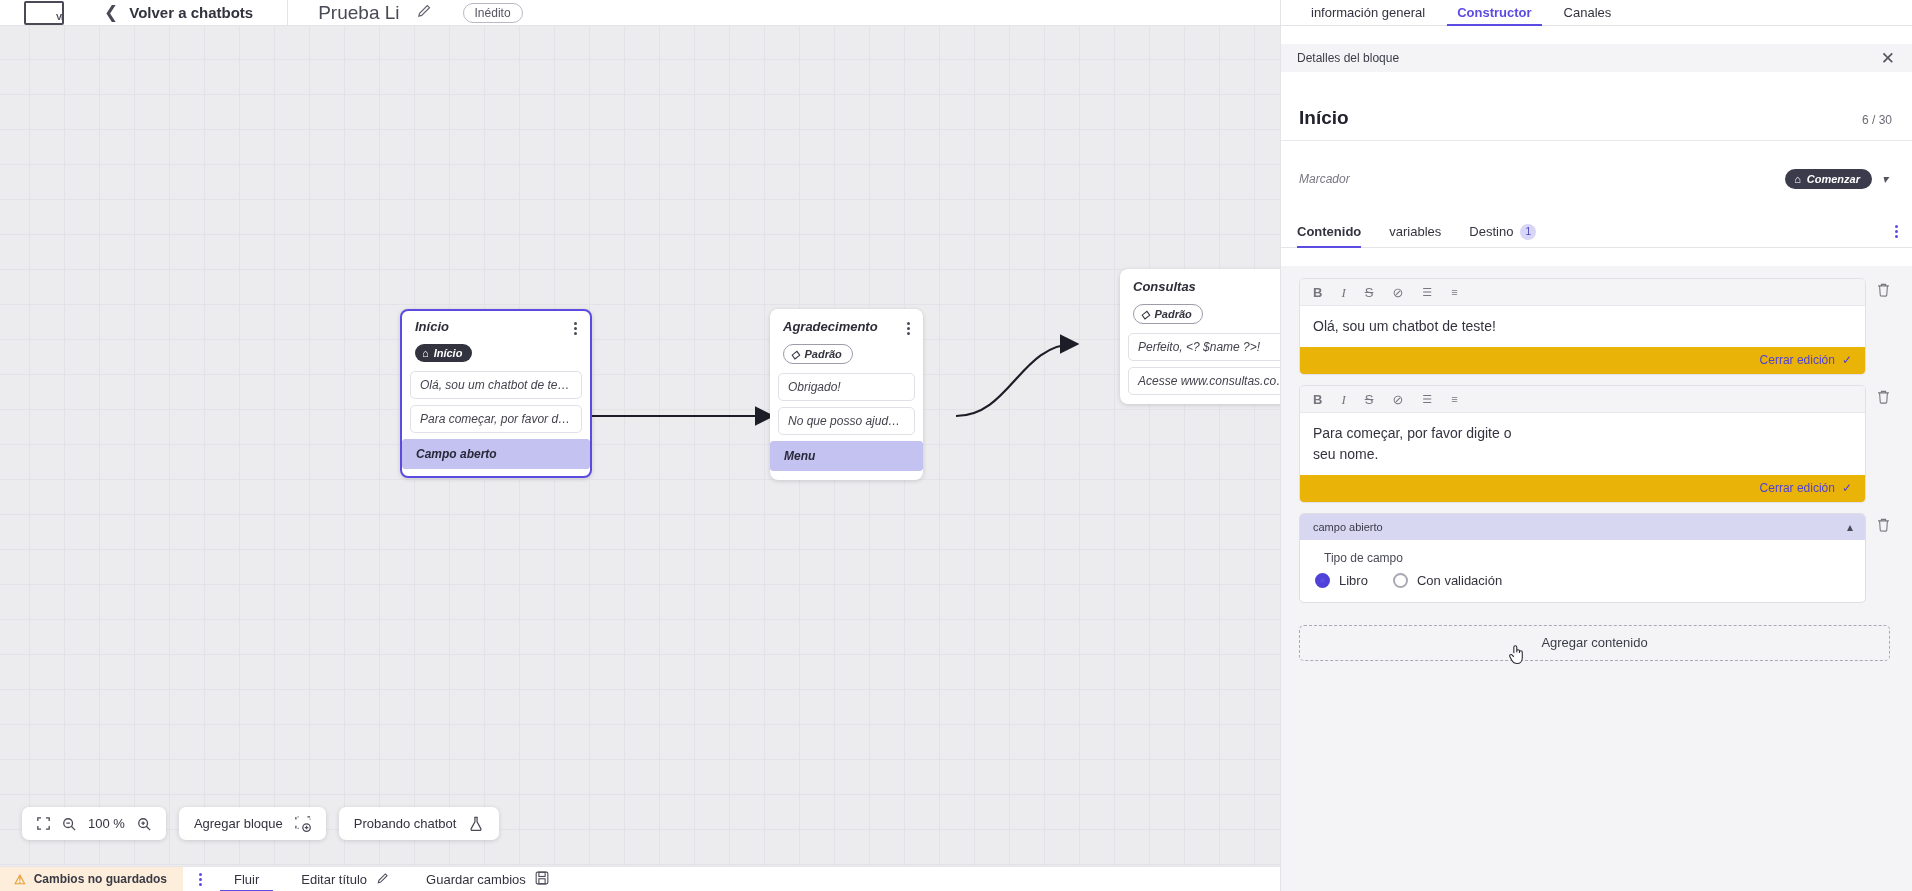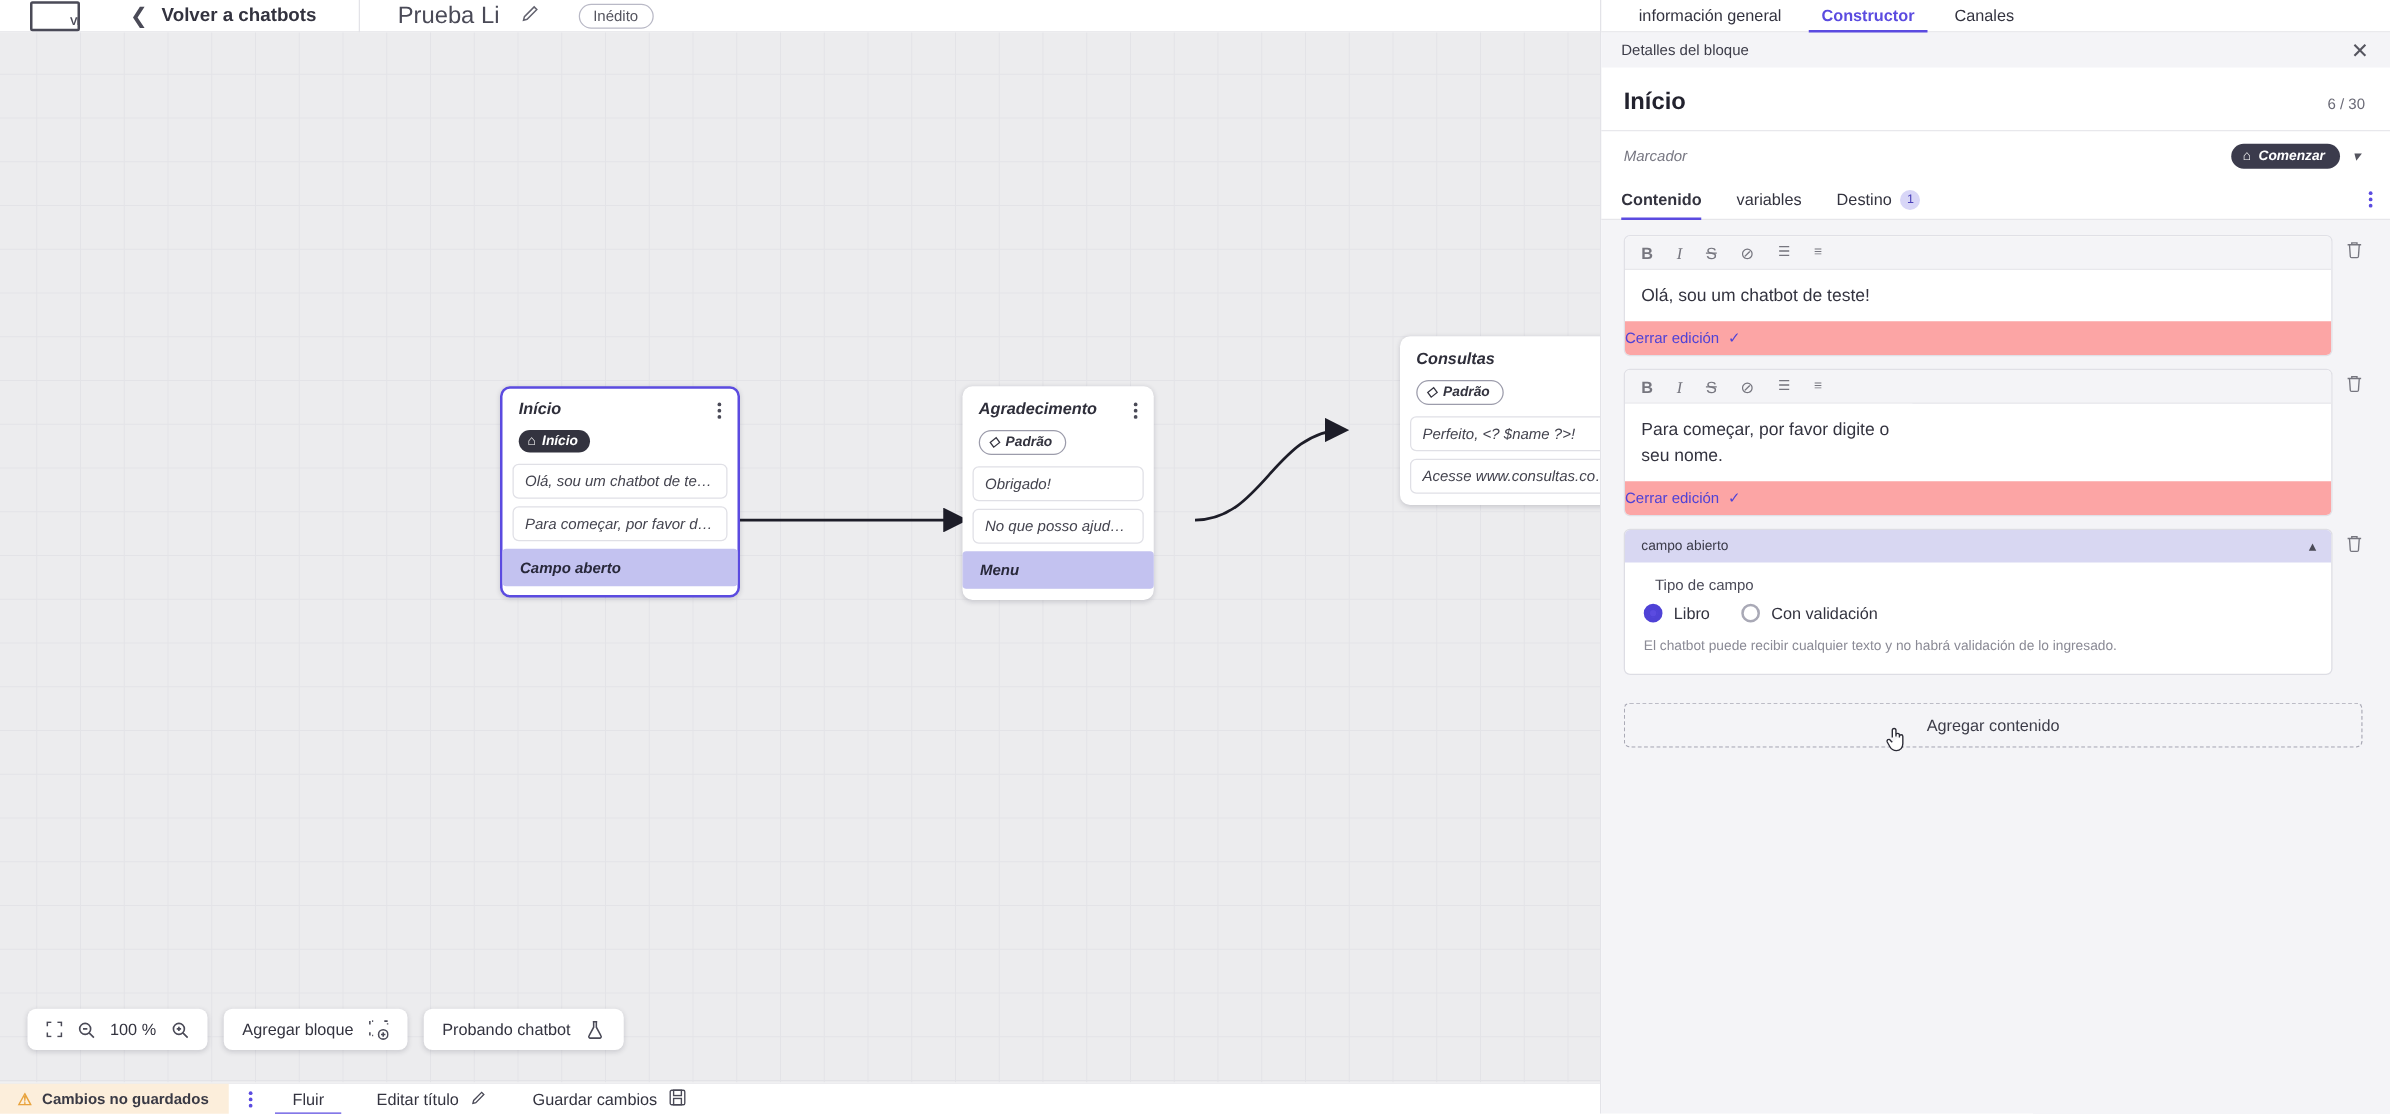--- a/index.html
+++ b/index.html
@@ -108,21 +108,21 @@
   }
   .sb-tab.active::after {
     content:''; position:absolute; left:-8px; right:-8px; bottom:0; height:2px; background:#5b4be0;
   }
   .sb-item { margin-left: 36px; font-size: 13px; color: #33333f; display: flex; align-items: center; gap: 9px; cursor: pointer; }
 
   
   .panel {
     position: absolute; right: 0; top: 0; width: 632px; height: 891px;
     background: #ffffff; border-left: 1px solid #e3e3e8;
-    display: flex; flex-direction: column;
+    display: flex; flex-direction: column; gap: 18px;
   }
   .panel-tabs { height: 26px; display: flex; align-items: flex-end; gap: 0; padding-left: 14px; border-bottom: 1px solid #e3e3e8; }
   .ptab { font-size: 13px; color: #33333f; padding: 0 16px 5px 16px; position: relative; cursor: pointer; }
   .ptab.active { color: #5b4be0; font-weight: bold; margin-top: 36px; }
   .ptab.active::after { content:''; position:absolute; left:6px; right:6px; bottom:-1px; height:2px; background:#5b4be0; }
 
   .panel-sub { height: 28px; background: #f4f4f7; display:flex; align-items:center; justify-content: space-between; padding: 0 17px 0 16px; }
   .panel-sub-label { font-size: 12px; color: #3c3c48; }
   .close-x { font-size: 17px; color: #55555f; cursor: pointer; line-height: 1; }
 
@@ -149,21 +149,21 @@
 
   .panel-body { flex: 1; background: #f4f4f7; padding: 12px 12px 0 18px; overflow-y: auto; }
 
   .blk-wrap { display: flex; align-items: flex-start; gap: 0; margin-bottom: 10px; }
   .editor {
     flex: 1; background: #ffffff; border: 1px solid #e0e0e6; border-radius: 5px; overflow: hidden;
   }
   .ed-toolbar { display: flex; align-items: center; gap: 19px; padding: 7px 13px 6px 13px; background: #f4f4f7; border-bottom: 1px solid #e8e8ec; }
   .ed-btn { font-size: 13px; color: #76767f; cursor: pointer; line-height: 1; display: inline-flex; }
   .ed-text { background: #ffffff; padding: 10px 13px 11px 13px; font-size: 14px; color: #33333f; line-height: 1.45; }
-  .ed-footer { background: #fca5a5; padding: 6px 13px 7px 0; display:flex; }
+  .ed-footer { background: #eab308; padding: 6px 13px 7px 0; display:flex; justify-content:flex-end; }
   .ed-close { font-size: 12px; color: #4f42d6; display:flex; align-items:center; gap:7px; cursor:pointer; }
   .trash { width: 34px; display:flex; justify-content:center; padding-top: 4px; color: #76767f; cursor:pointer; }
 
   .field-card { flex: 1; border: 1px solid #ddddE4; border-radius: 5px; overflow:hidden; background:#ffffff; }
   .fc-head { background: #d8d7f2; display:flex; align-items:center; justify-content:space-between; padding: 6px 12px 6px 13px; }
   .fc-head-label { font-size: 11px; color: #3a3a48; }
   .fc-chev { font-size: 12px; color: #4a4a57; cursor:pointer; }
   .fc-body { padding: 11px 15px 14px 15px; }
   .fc-legend { font-size: 12px; color: #4a4a57; margin-left: 9px; }
   .radio-row { display:flex; align-items:center; gap: 9px; margin-top: 8px; }
@@ -467,21 +467,20 @@
             <span class="fc-chev">▴</span>
           </div>
           <div class="fc-body">
             <div class="fc-legend">Tipo de campo</div>
             <div class="radio-row">
               <span class="radio on"></span>
               <span class="radio-lbl">Libro</span>
               <span class="radio"></span>
               <span class="radio-lbl">Con validación</span>
             </div>
-            <div class="fc-hint">El chatbot puede recibir cualquier texto y no habrá validación de lo ingresado.</div>
           </div>
         </div>
         <span class="trash">
           <svg width="15" height="16" viewBox="0 0 18 18" fill="none" stroke="#76767f" stroke-width="1.3">
             <path d="M2.5 4h13M6.5 4V2.2h5V4M4.3 4l.8 11.2a1.2 1.2 0 001.2 1.1h5.4a1.2 1.2 0 001.2-1.1L13.7 4"></path>
             </svg>
         </span>
       </div>
 
       <div class="add-content">

